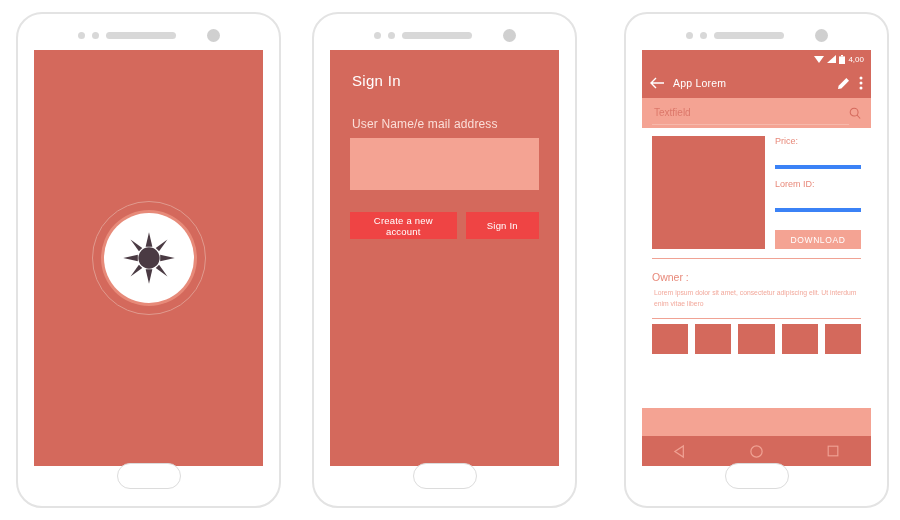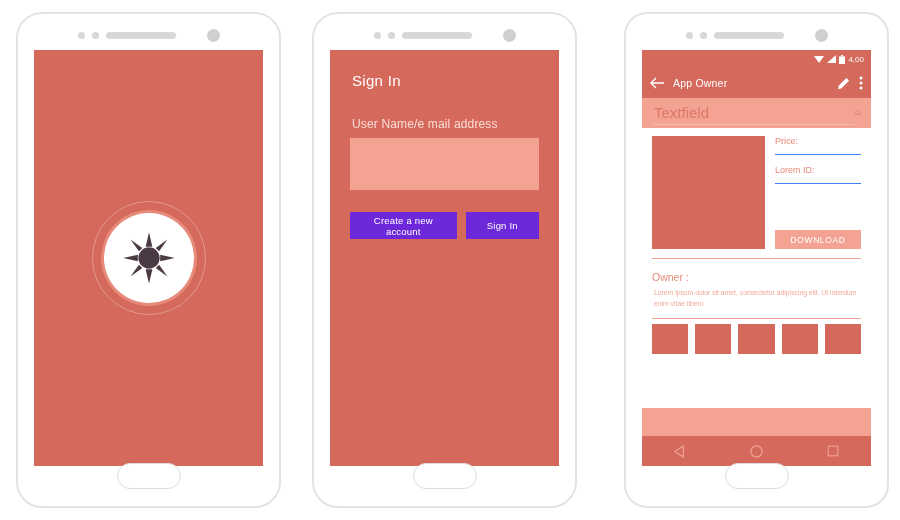--- a/index.html
+++ b/index.html
@@ -69,21 +69,21 @@
   .s-title{color:#ffffff;font-size:15px;letter-spacing:.3px;margin:4px 0 0 2px;}
   .s-label{color:#fbded8;font-size:12px;margin:28px 0 7px 2px;letter-spacing:.15px;}
   .s-input{
     height:26px;background:#f4a393;border:none;width:100%;
     box-sizing:border-box;padding:0 8px;
     color:#ffffff;font-family:inherit;font-size:10px;
   }
   .s-input::placeholder{color:#ffffff;opacity:.85;}
   .s-btnrow{display:flex;gap:9px;margin-top:22px;}
   .s-btn{
-    background:#6d28d9;color:#ffffff;border:none;
+    background:#ef4444;color:#ffffff;border:none;
     height:27px;font-family:inherit;font-size:9.5px;
     letter-spacing:.2px;cursor:pointer;padding:0 10px;
   }
   .s-btn.wide{flex:1.62;}
   .s-btn.narrow{flex:1;}
 
   
   .detail{width:100%;height:100%;background:#ffffff;position:relative;display:flex;flex-direction:column;}
   .statusbar{
     height:18px;background:#d4695c;
@@ -94,29 +94,29 @@
     height:30px;background:#d4695c;
     display:flex;align-items:center;padding:0 8px;gap:9px;color:#ffffff;
   }
   .appbar-title{font-size:10.5px;flex:1;letter-spacing:.2px;}
   .searchbar{
     height:30px;background:#f4a393;
     display:flex;align-items:center;padding:0 10px;
   }
   .search-in{
     flex:1;background:transparent;border:none;border-bottom:1px solid #f6b9ab;
-    color:#d4695c;font-family:inherit;font-size:15px;height:20px;outline:none;
+    color:#d4695c;font-family:inherit;font-size:10px;height:20px;outline:none;
   }
   .search-in::placeholder{color:#d4695c;opacity:.75;}
 
   .detail-body{flex:1;background:#ffffff;padding:8px 10px 0 10px;box-sizing:border-box;}
   .row-top{display:flex;gap:10px;}
   .img-ph{width:113px;height:113px;background:#d4695c;}
   .meta{flex:1;display:flex;flex-direction:column;}
-  .meta-field{border-bottom:1px solid #3b82f6;padding-bottom:8px;margin-bottom:10px;color:#e8897a;font-size:9px;}
+  .meta-field{border-bottom:4px solid #3b82f6;padding-bottom:19px;margin-bottom:10px;color:#e8897a;font-size:9px;}
   .dl-btn{
     margin-top:auto;background:#f4a393;color:#ffffff;border:none;
     height:19px;font-size:8.5px;letter-spacing:.6px;font-family:inherit;cursor:pointer;
   }
   .hr-l{border:0;border-top:1px solid #f0a294;margin:9px 0 5px 0;}
   .d-head{color:#e8897a;font-size:10.5px;margin:12px 0 3px 0;}
   .d-body{color:#f2a99c;font-size:6.8px;line-height:1.55;margin:5px 0 0 2px;}
   .thumbs{display:flex;gap:7px;margin-top:5px;}
   .thumb{flex:1;height:30px;background:#d4695c;}
   .band{height:28px;background:#f4a393;}
@@ -210,21 +210,21 @@
             <rect x="2" y="0" width="2" height="1.4" fill="#ffffff"></rect>
             <rect x="0" y="1.4" width="6" height="7.6" fill="#ffffff"></rect>
           </svg>
           <span>4,00</span>
         </div>
 
         <div class="appbar">
           <svg width="14" height="12" viewBox="0 0 14 12">
             <path d="M6 1 L1 6 L6 11 M1 6 L14 6" stroke="#ffffff" stroke-width="1.4" fill="none"></path>
           </svg>
-          <span class="appbar-title">App Owner</span>
+          <span class="appbar-title">App Lorem</span>
           <svg width="13" height="13" viewBox="0 0 16 16">
             <path d="M11.5 1.2 L14.8 4.5 L5.3 14 L1.2 14.8 L2 10.7 Z" fill="#ffffff"></path>
           </svg>
           <svg width="4" height="14" viewBox="0 0 4 14">
             <circle cx="2" cy="2" r="1.5" fill="#ffffff"></circle>
             <circle cx="2" cy="7" r="1.5" fill="#ffffff"></circle>
             <circle cx="2" cy="12" r="1.5" fill="#ffffff"></circle>
           </svg>
         </div>
 

